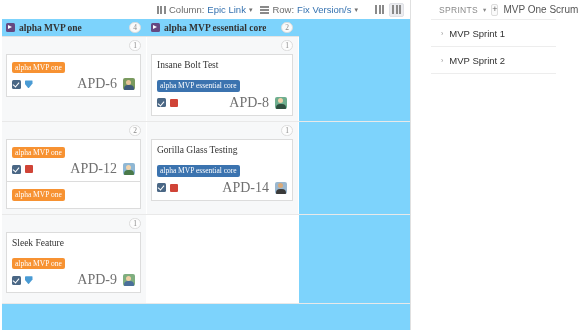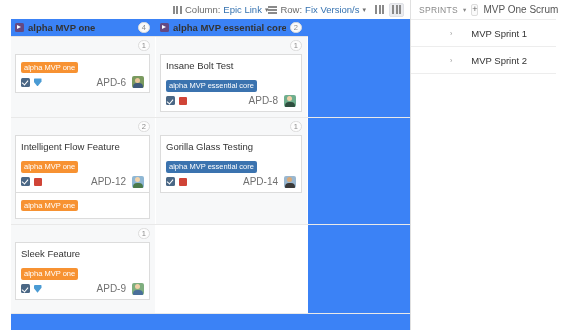--- a/index.html
+++ b/index.html
@@ -13,21 +13,21 @@
     color: #333333;
     -webkit-font-smoothing: antialiased;
   }
   #app { position: relative; width: 579px; height: 330px; }
 
   
   .toolbar {
     position: absolute; top: 0; left: 0;
     width: 410px; height: 19px;
     display: flex; align-items: center; justify-content: flex-end;
-    gap: 0; padding-right: 6px;
+    gap: 8px; padding-right: 6px;
     background: #ffffff;
   }
   .tb-group { display: flex; align-items: center; gap: 3px; font-size: 9.5px; color: #707070; white-space: nowrap; }
   .tb-label { color: #6b6b6b; }
   .tb-value { color: #3572b0; }
   .tb-caret { color: #707070; font-size: 7px; line-height: 1; }
   .grid-glyph { display: inline-block; width: 9px; height: 8px; position: relative; }
   .grid-glyph i {
     position: absolute; background: #8a8a8a; display: block;
   }
@@ -48,24 +48,25 @@
   }
   .vt-btn.active { background: #ebecf0; border-color: #dfe1e6; }
   .vt-glyph { display: block; width: 9px; height: 9px; position: relative; }
   .vt-glyph i { position: absolute; top: 0; width: 2px; height: 9px; background: #8a8a8a; }
   .vt-glyph i:nth-child(1) { left: 0; }
   .vt-glyph i:nth-child(2) { left: 3.5px; }
   .vt-glyph i:nth-child(3) { left: 7px; }
 
   
   .board {
-    position: absolute; top: 19px; left: 11px;
+    position: absolute; top: 19px; left: 2px;
     width: 410px; height: 311px;
-    background: #3b82f6;
+    background: #7dd3fc;
     overflow: hidden;
+    font-family: Liberation Serif, serif;
   }
   .columns-header { display: flex; height: 18px; align-items: stretch; }
   .col-head {
     width: 145px; flex: 0 0 145px;
     display: flex; align-items: center; gap: 4px;
     padding: 0 6px 0 4px;
     border-bottom: 1px solid #e4e4e4;
   }
   .col-head.second { width: 152px; flex: 0 0 152px; }
   .epic-icon {
@@ -136,59 +137,60 @@
     content: ""; position: absolute; left: 0.5px; top: 0.5px;
     width: 8px; height: 8px; background: #d04437; border-radius: 1px;
   }
   .ci-prio-minor { background: transparent; }
   .ci-prio-minor::after {
     content: ""; position: absolute; left: 0.5px; top: 0.5px;
     width: 8px; height: 8px; background: #4a9bd4; border-radius: 1px;
     clip-path: polygon(0 0,100% 0,100% 40%,50% 100%,0 40%);
   }
   .card-key {
-    margin-left: auto; font-size: 10px; color: #707070; white-space: nowrap;
+    margin-left: auto; font-size: 14px; color: #707070; white-space: nowrap;
   }
   .avatar {
     width: 12px; height: 12px; flex: 0 0 12px; border-radius: 2px;
     margin-left: 3px; overflow: hidden; position: relative;
   }
   .avatar .av-bg { position: absolute; inset: 0; }
   .avatar .av-head {
     position: absolute; left: 3.4px; top: 1.6px; width: 5px; height: 5px; border-radius: 50%;
   }
   .avatar .av-body {
     position: absolute; left: 1.4px; top: 7px; width: 9.2px; height: 6px;
     border-radius: 4px 4px 0 0;
   }
 
   
   .sprint-panel {
     position: absolute; top: 0; left: 410px;
     width: 146px; height: 330px;
     background: #ffffff;
     border-left: 1px solid #e0e0e0;
+    padding-left: 20px;
   }
   .sp-head {
     height: 20px; display: flex; align-items: center; gap: 5px;
     padding: 0 6px 0 8px; border-bottom: 1px solid #ededed;
   }
   .sp-title { font-size: 8.5px; color: #8a8a8a; letter-spacing: 0.3px; white-space: nowrap; }
   .sp-caret { font-size: 6.5px; color: #8a8a8a; }
   .sp-add {
     width: 16px; height: 12px; border: 1px solid #dcdcdc; background: #fafafa;
     border-radius: 2px; font-size: 9px; color: #666;
     display: flex; align-items: center; justify-content: center; line-height: 1;
   }
   .sp-board-name {
     margin-left: auto; font-size: 10px; color: #555; white-space: nowrap;
   }
   .sprint-row {
-    height: 27px; display: flex; align-items: center; gap: 19px;
-    padding-left: 10px; border-bottom: 1px solid #ededed; justify-content: center;
+    height: 27px; display: flex; align-items: center; gap: 6px;
+    padding-left: 10px; border-bottom: 1px solid #ededed;
   }
   .sprint-row:first-of-type { border-top: none; }
   .sp-expand { font-size: 7px; color: #9a9a9a; line-height: 1; }
   .sprint-name { font-size: 9.5px; color: #333; white-space: nowrap; }
 </style>
 </head>
 <body>
 
 <div id="app">
 
@@ -289,21 +291,20 @@
       </div>
     </div>
 
     <div class="swimlane">
       <div class="lane-cell">
         <div class="lane-count-row">
           <span class="lane-count">2</span>
         </div>
         <div class="cards">
           <div class="card">
-            <div class="card-title">Intelligent Flow Feature</div>
             <div><span class="card-epic orange">alpha MVP one</span></div>
             <div class="card-bottom">
               <span class="ci ci-task"></span>
               <span class="ci ci-prio-major"></span>
               <span class="card-key">APD-12</span>
               <span class="avatar">
                 <span class="av-bg" style="background:#8fb7d4"></span>
                 <span class="av-head" style="background:#f2d3ab"></span>
                 <span class="av-body" style="background:#4a7a4a"></span>
               </span>

